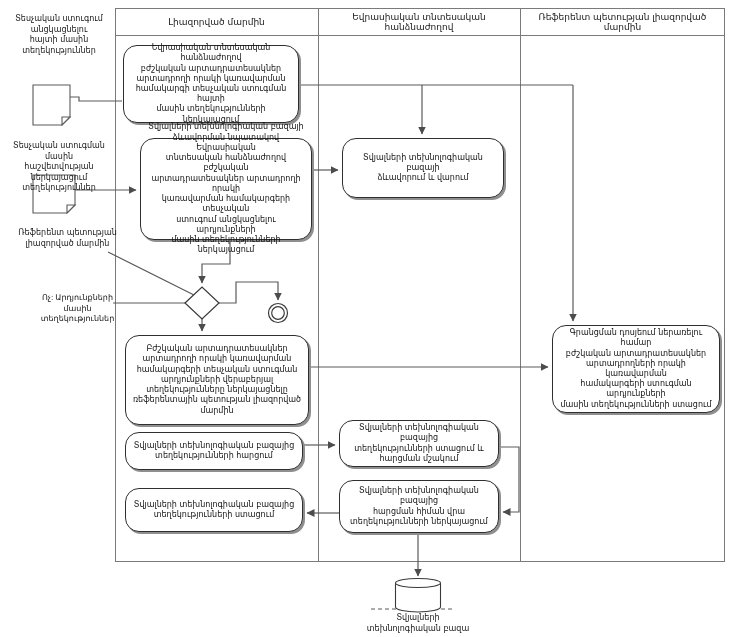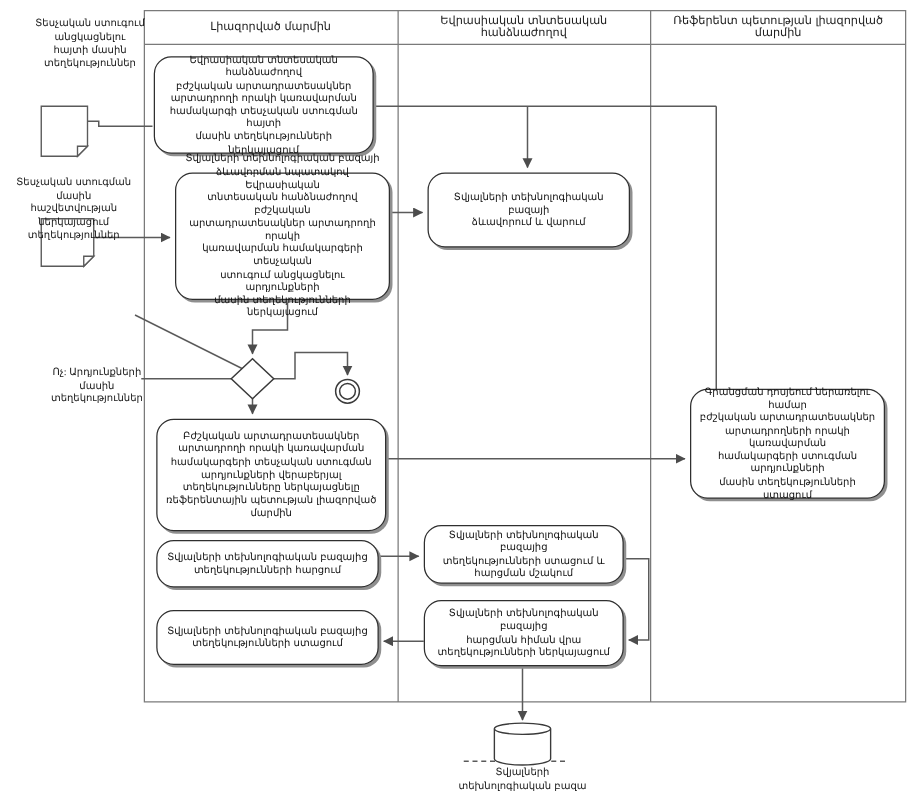--- a/index.html
+++ b/index.html
@@ -100,38 +100,40 @@
 մասին տեղեկությունների ներկայացում</div>
   <div class="node" style="left:342px;top:138px;width:162px;height:60px;">Տվյալների տեխնոլոգիական բազայի
 ձևավորում և վարում</div>
   <div class="node" style="left:125px;top:335px;width:184px;height:90px;">Բժշկական արտադրատեսակներ
 արտադրողի որակի կառավարման
 համակարգերի տեսչական ստուգման
 արդյունքների վերաբերյալ
 տեղեկությունները ներկայացնելը
 ռեֆերենտային պետության լիազորված
 մարմին</div>
-  <div class="node" style="left:552px;top:311px;width:156px;height:88px;">Գրանցման դոսյեում ներառելու համար
+  <div class="node" style="left:552px;top:325px;width:168px;height:88px;">Գրանցման դոսյեում ներառելու համար
 բժշկական արտադրատեսակներ
 արտադրողների որակի կառավարման
 համակարգերի ստուգման արդյունքների
 մասին տեղեկությունների ստացում</div>
   <div class="node" style="left:125px;top:432px;width:178px;height:38px;">Տվյալների տեխնոլոգիական բազայից
 տեղեկությունների հարցում</div>
   <div class="node" style="left:339px;top:420px;width:160px;height:47px;">Տվյալների տեխնոլոգիական բազայից
 տեղեկությունների ստացում և
 հարցման մշակում</div>
   <div class="node" style="left:125px;top:488px;width:178px;height:44px;">Տվյալների տեխնոլոգիական բազայից
 տեղեկությունների ստացում</div>
   <div class="node" style="left:339px;top:480px;width:160px;height:53px;">Տվյալների տեխնոլոգիական բազայից
 հարցման հիման վրա
 տեղեկությունների ներկայացում</div>
 
-  <div class="ann" style="left:0px;top:14px;width:118px;padding-left:13px;">Տեսչական ստուգում անցկացնելու
+  <div class="ann" style="left:0px;top:14px;width:118px;">Տեսչական ստուգում անցկացնելու
 հայտի մասին տեղեկություններ</div>
   <div class="ann" style="left:3px;top:141px;width:112px;">Տեսչական ստուգման մասին
 հաշվետվության ներկայացում
 տեղեկություններ</div>
+  <div class="ann" style="left:15px;top:228px;width:105px;">Ռեֆերենտ պետության
+լիազորված մարմին</div>
   <div class="ann" style="left:35px;top:293px;width:85px;font-family:Liberation Serif, serif;">Ոչ: Արդյունքների մասին
 տեղեկություններ</div>
   <div class="ann" style="left:358px;top:613px;width:120px;">Տվյալների
 տեխնոլոգիական բազա</div>
 </div>
 
 </body></html>

